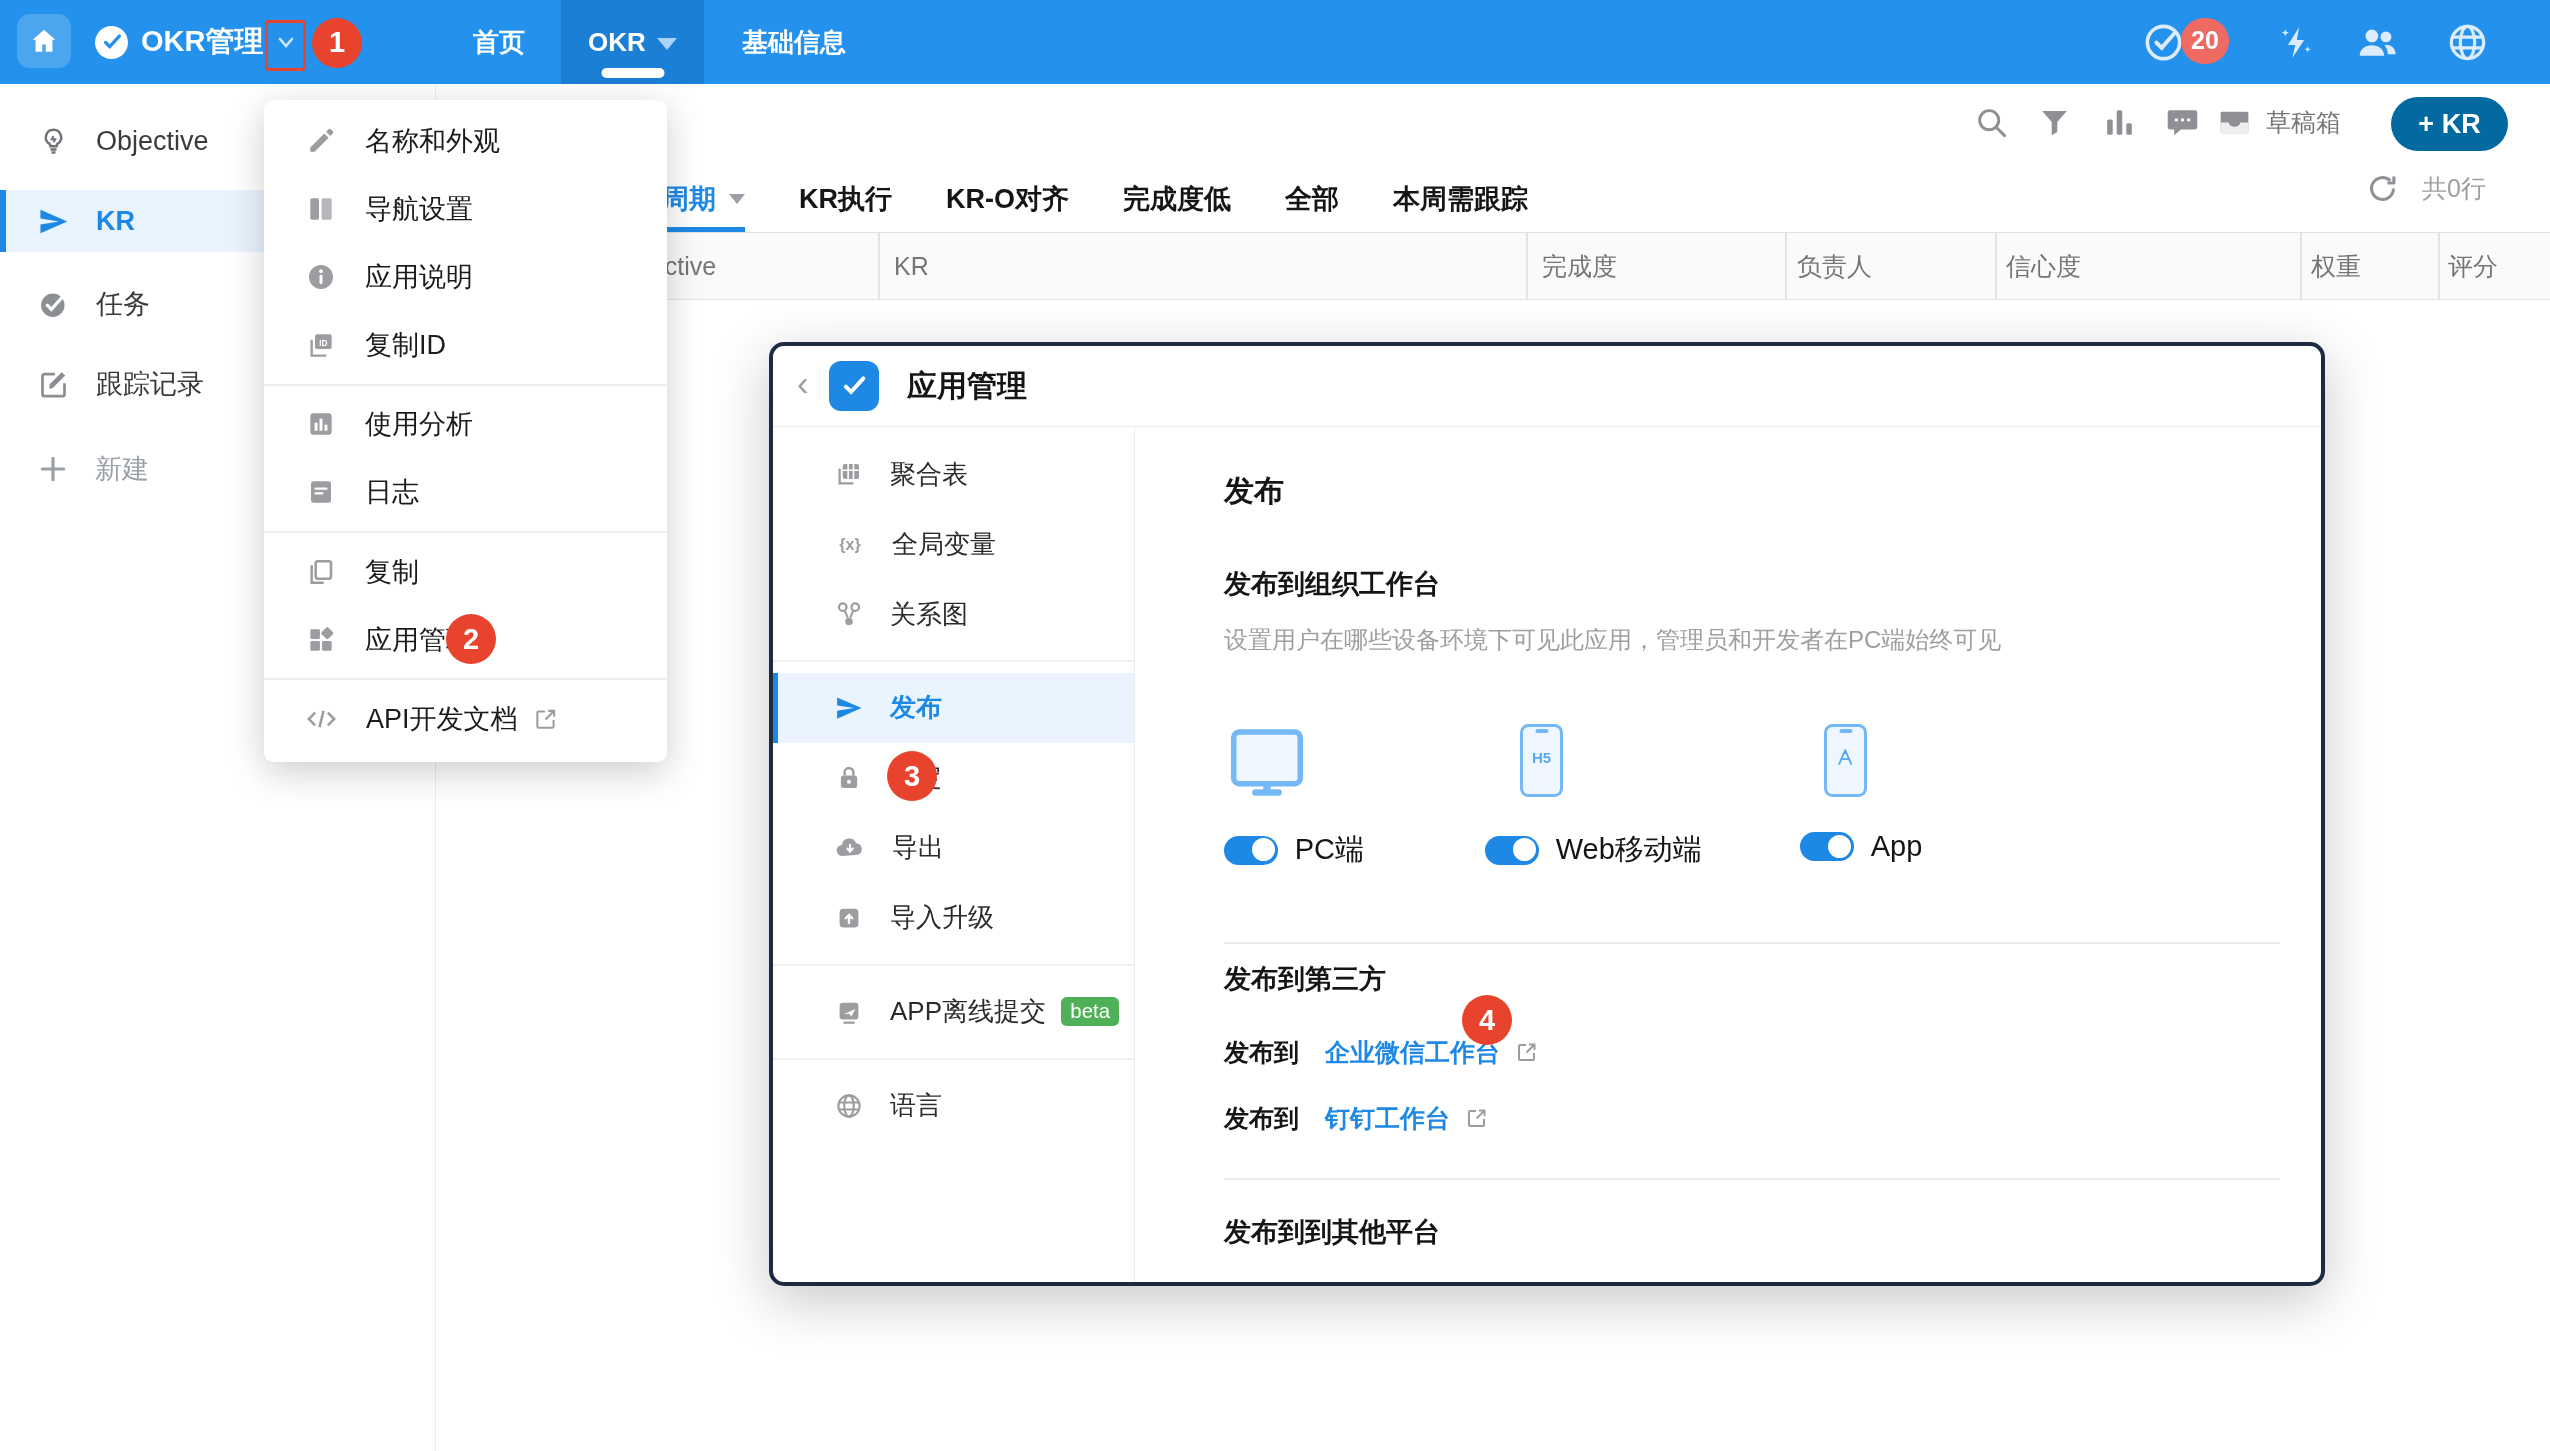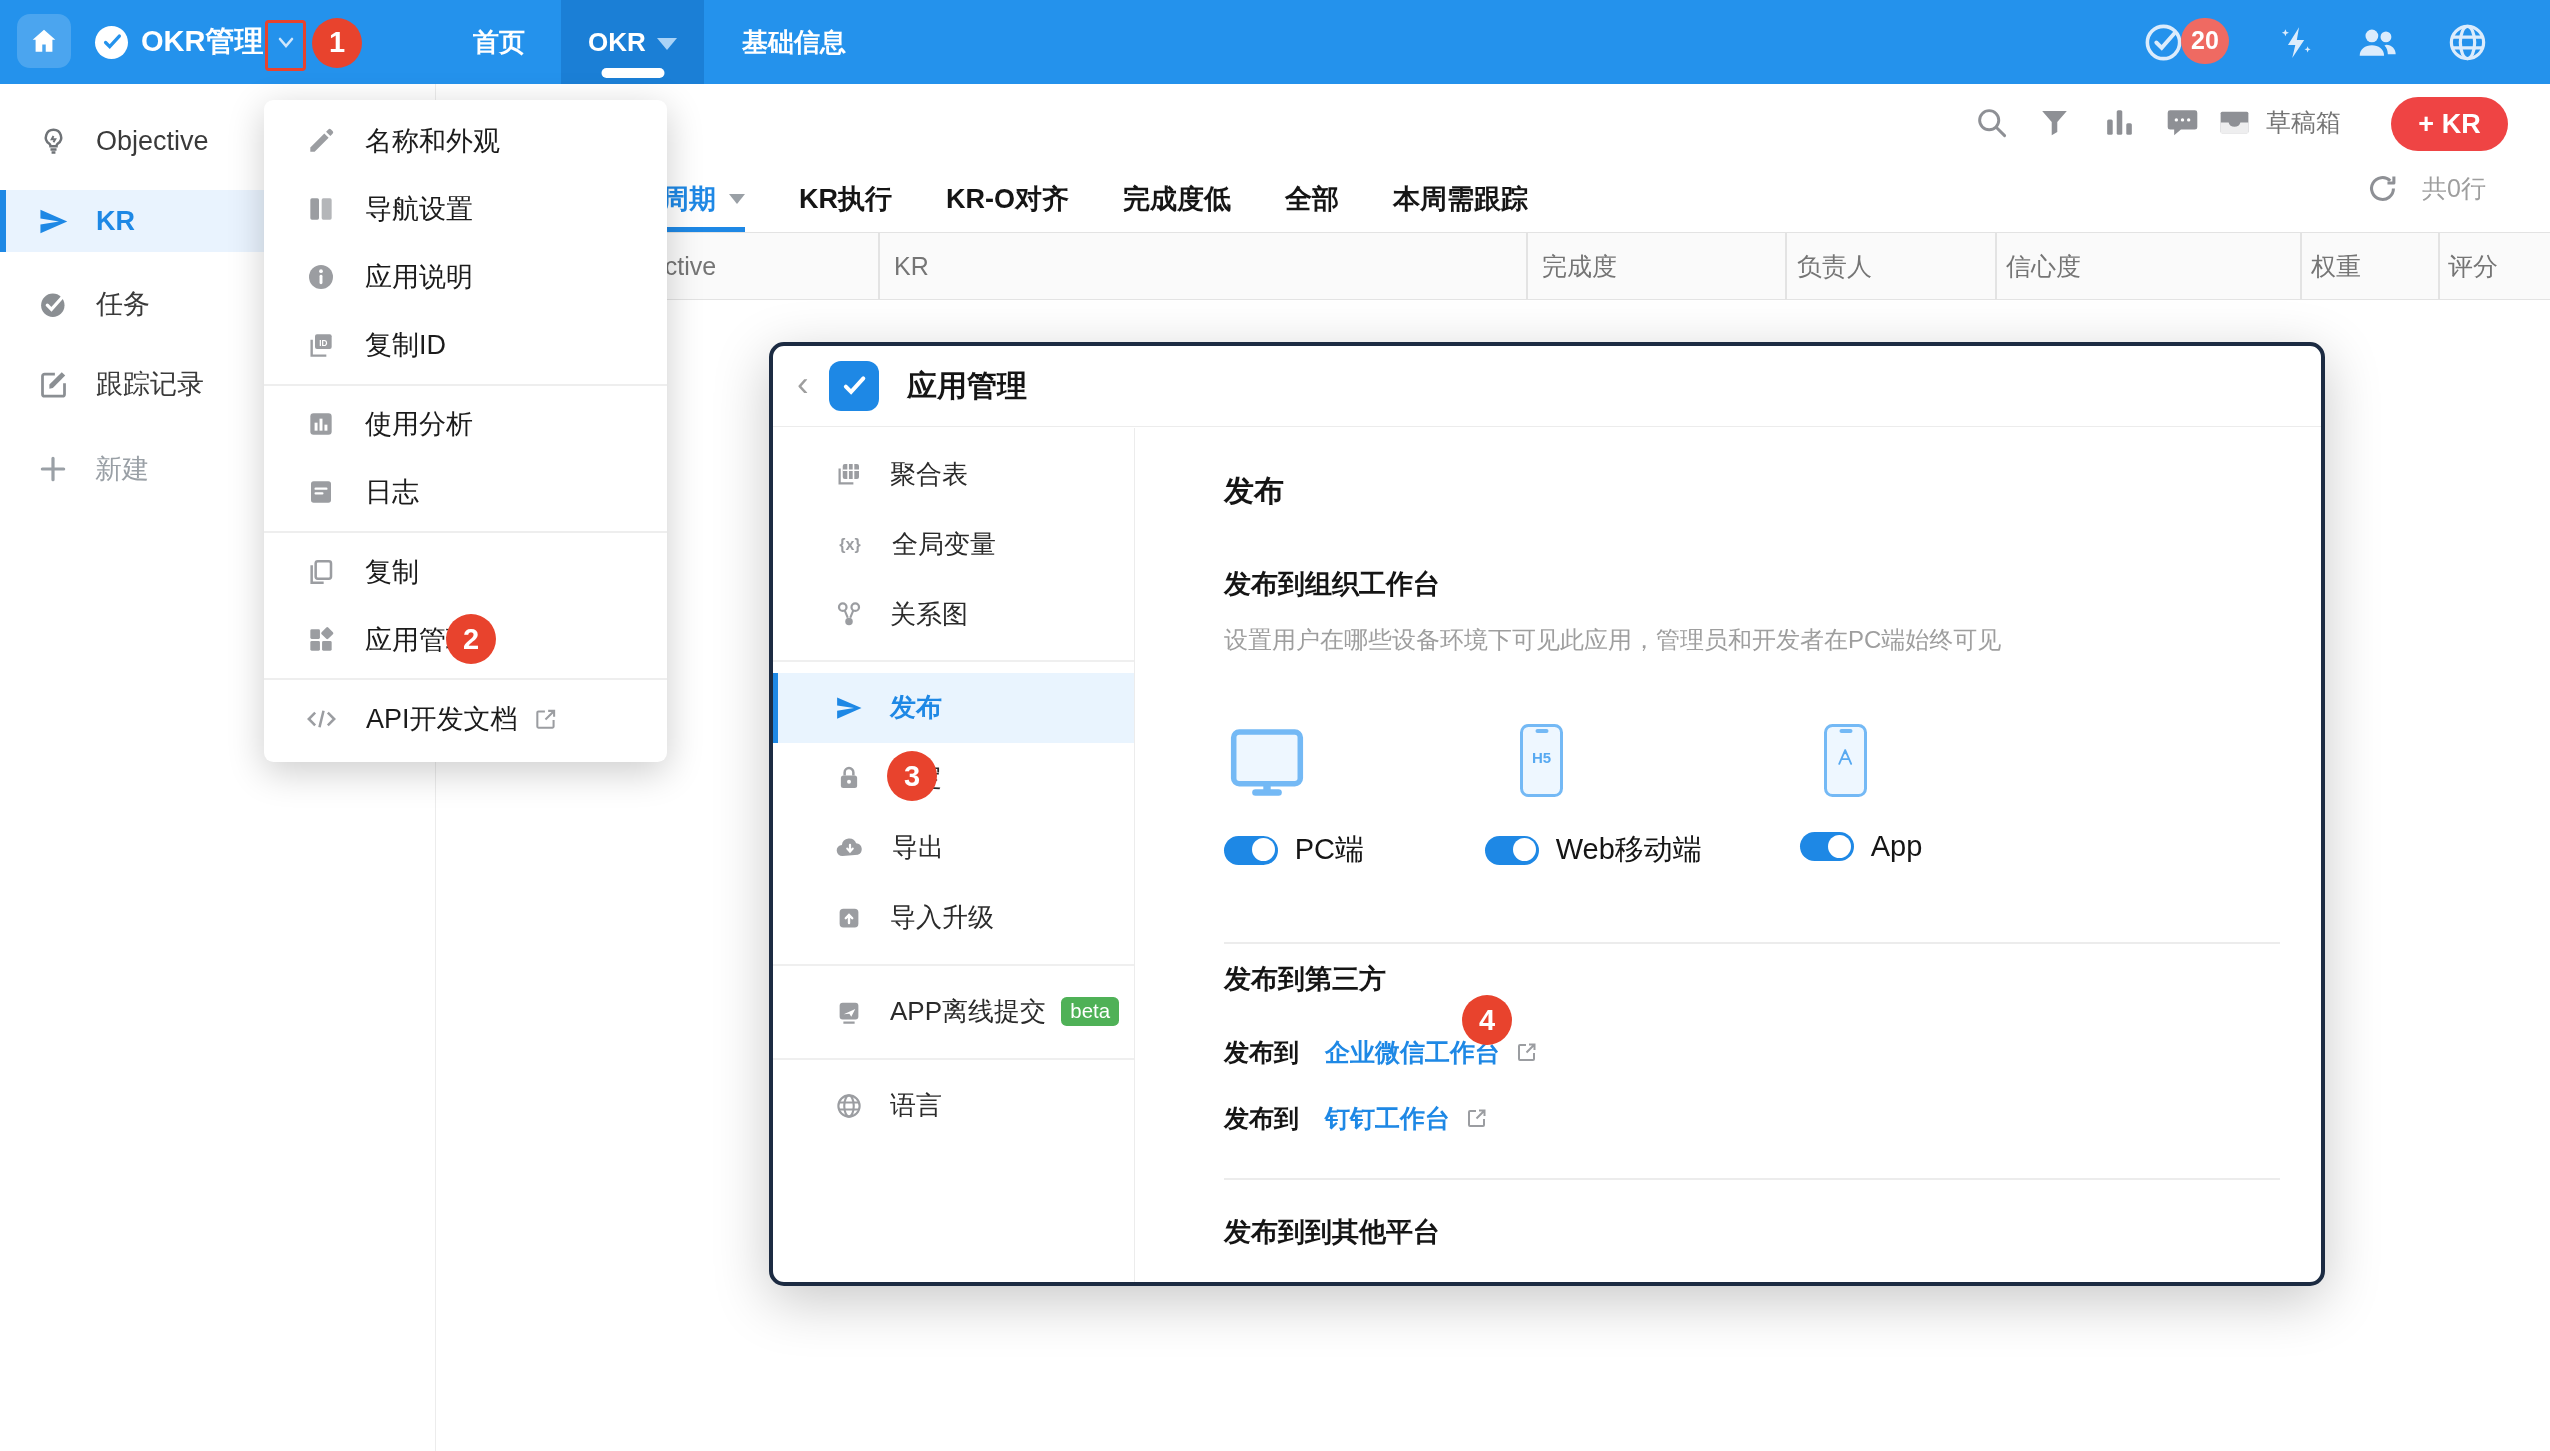--- a/index.html
+++ b/index.html
@@ -29,21 +29,21 @@
   .sidebar{position:absolute;left:0;top:84px;width:435px;height:1367px;background:#fff;border-right:1.9px solid #ececec;}
   .side-item{position:absolute;left:0;width:435px;height:62px;display:flex;align-items:center;font-size:27px;color:#3a3a3a;}
   .side-item .ic{margin-left:37px;margin-right:26px;}
   .side-sel{background:#e9f3fe;color:#1e88e5;font-weight:bold;}
   .side-bar{position:absolute;left:0;top:0;width:5.6px;height:100%;background:#1e88e5;}
   .side-new{color:#9aa0a6;}
 
   
   .tool-ic{position:absolute;top:104px;}
   .drafts{position:absolute;left:2216px;top:104px;display:flex;align-items:center;font-size:25px;color:#757575;}
-  .kr-btn{position:absolute;left:2391px;top:97px;width:117px;height:54px;border-radius:27px;background:#ef4444;
+  .kr-btn{position:absolute;left:2391px;top:97px;width:117px;height:54px;border-radius:27px;background:#0369a1;
           color:#fff;font-size:27px;font-weight:bold;display:flex;align-items:center;justify-content:center;}
   .count-row{position:absolute;left:2365px;top:171px;display:flex;align-items:center;color:#9e9e9e;font-size:25px;}
   .tabs{position:absolute;left:608px;top:171px;height:56px;display:flex;gap:54px;align-items:center;}
   .tab{font-size:27px;font-weight:bold;color:#151515;position:relative;display:flex;align-items:center;}
   .tab-sel{color:#1e88e5;}
   .tab-sel::after{content:"";position:absolute;left:0;right:0;bottom:-16px;height:6.5px;background:#1e88e5;}
   .tab .tri{width:0;height:0;border-left:8.4px solid transparent;border-right:8.4px solid transparent;
             border-top:10.2px solid #9aa0a6;margin-left:13px;}
   .thead{position:absolute;left:436px;top:232px;width:2114px;height:66px;background:#fafafa;
          border-top:1.9px solid #e3e3e3;border-bottom:1.9px solid #e3e3e3;}

